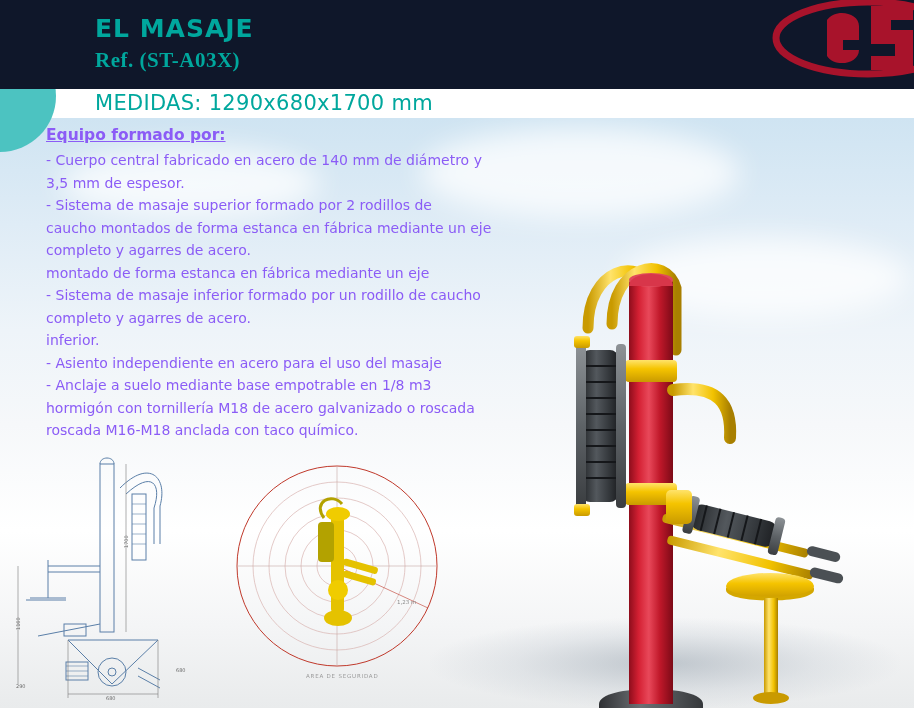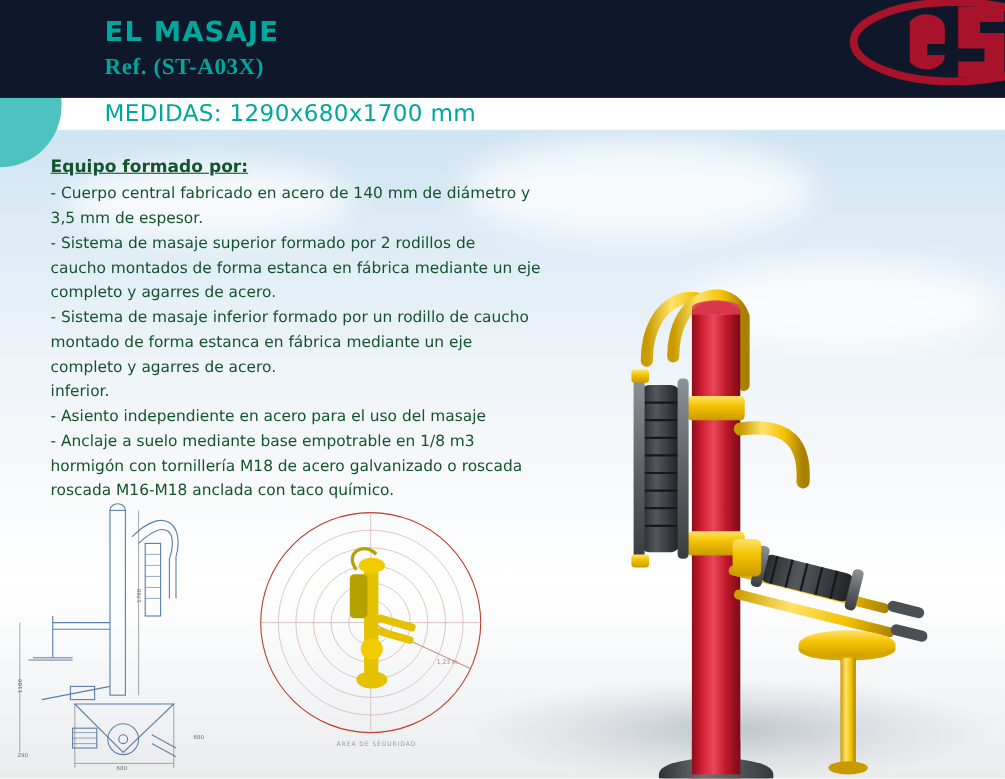--- a/index.html
+++ b/index.html
@@ -120,24 +120,24 @@
     height: 112px;
     border-radius: 50%;
     background: #4cc3c1;
     z-index: 5;
   }
 
   
   .spec {
     position: absolute;
     left: 46px;
-    top: 140px;
+    top: 124px;
     width: 530px;
     z-index: 10;
-    color: #14532d;
+    color: #8b5cf6;
   }
   .spec-title {
     font-family: "DejaVu Sans", sans-serif;
     font-weight: bold;
     font-size: 15.5px;
     text-decoration: underline;
     margin-bottom: 3px;
     line-height: 22px;
   }
   .spec-line {
@@ -297,22 +297,22 @@
 
   <div class="teal-circle"></div>
 
   <div class="spec">
     <div class="spec-title">Equipo formado por:</div>
     <p class="spec-line">- Cuerpo central fabricado en acero de 140 mm de diámetro y</p>
     <p class="spec-line">3,5 mm de espesor.</p>
     <p class="spec-line">- Sistema de masaje superior formado por 2 rodillos de</p>
     <p class="spec-line">caucho montados de forma estanca en fábrica mediante un eje</p>
     <p class="spec-line">completo y agarres de acero.</p>
+    <p class="spec-line">montado de forma estanca en fábrica mediante un eje</p>
     <p class="spec-line">- Sistema de masaje inferior formado por un rodillo de caucho</p>
-    <p class="spec-line">montado de forma estanca en fábrica mediante un eje</p>
     <p class="spec-line">completo y agarres de acero.</p>
     <p class="spec-line">inferior.</p>
     <p class="spec-line">- Asiento independiente en acero para el uso del masaje</p>
     <p class="spec-line">- Anclaje a suelo mediante base empotrable en 1/8 m3</p>
     <p class="spec-line">hormigón con tornillería M18 de acero galvanizado o roscada</p>
     <p class="spec-line">roscada M16-M18 anclada con taco químico.</p>
   </div>
 
   <div class="drawings">
 

